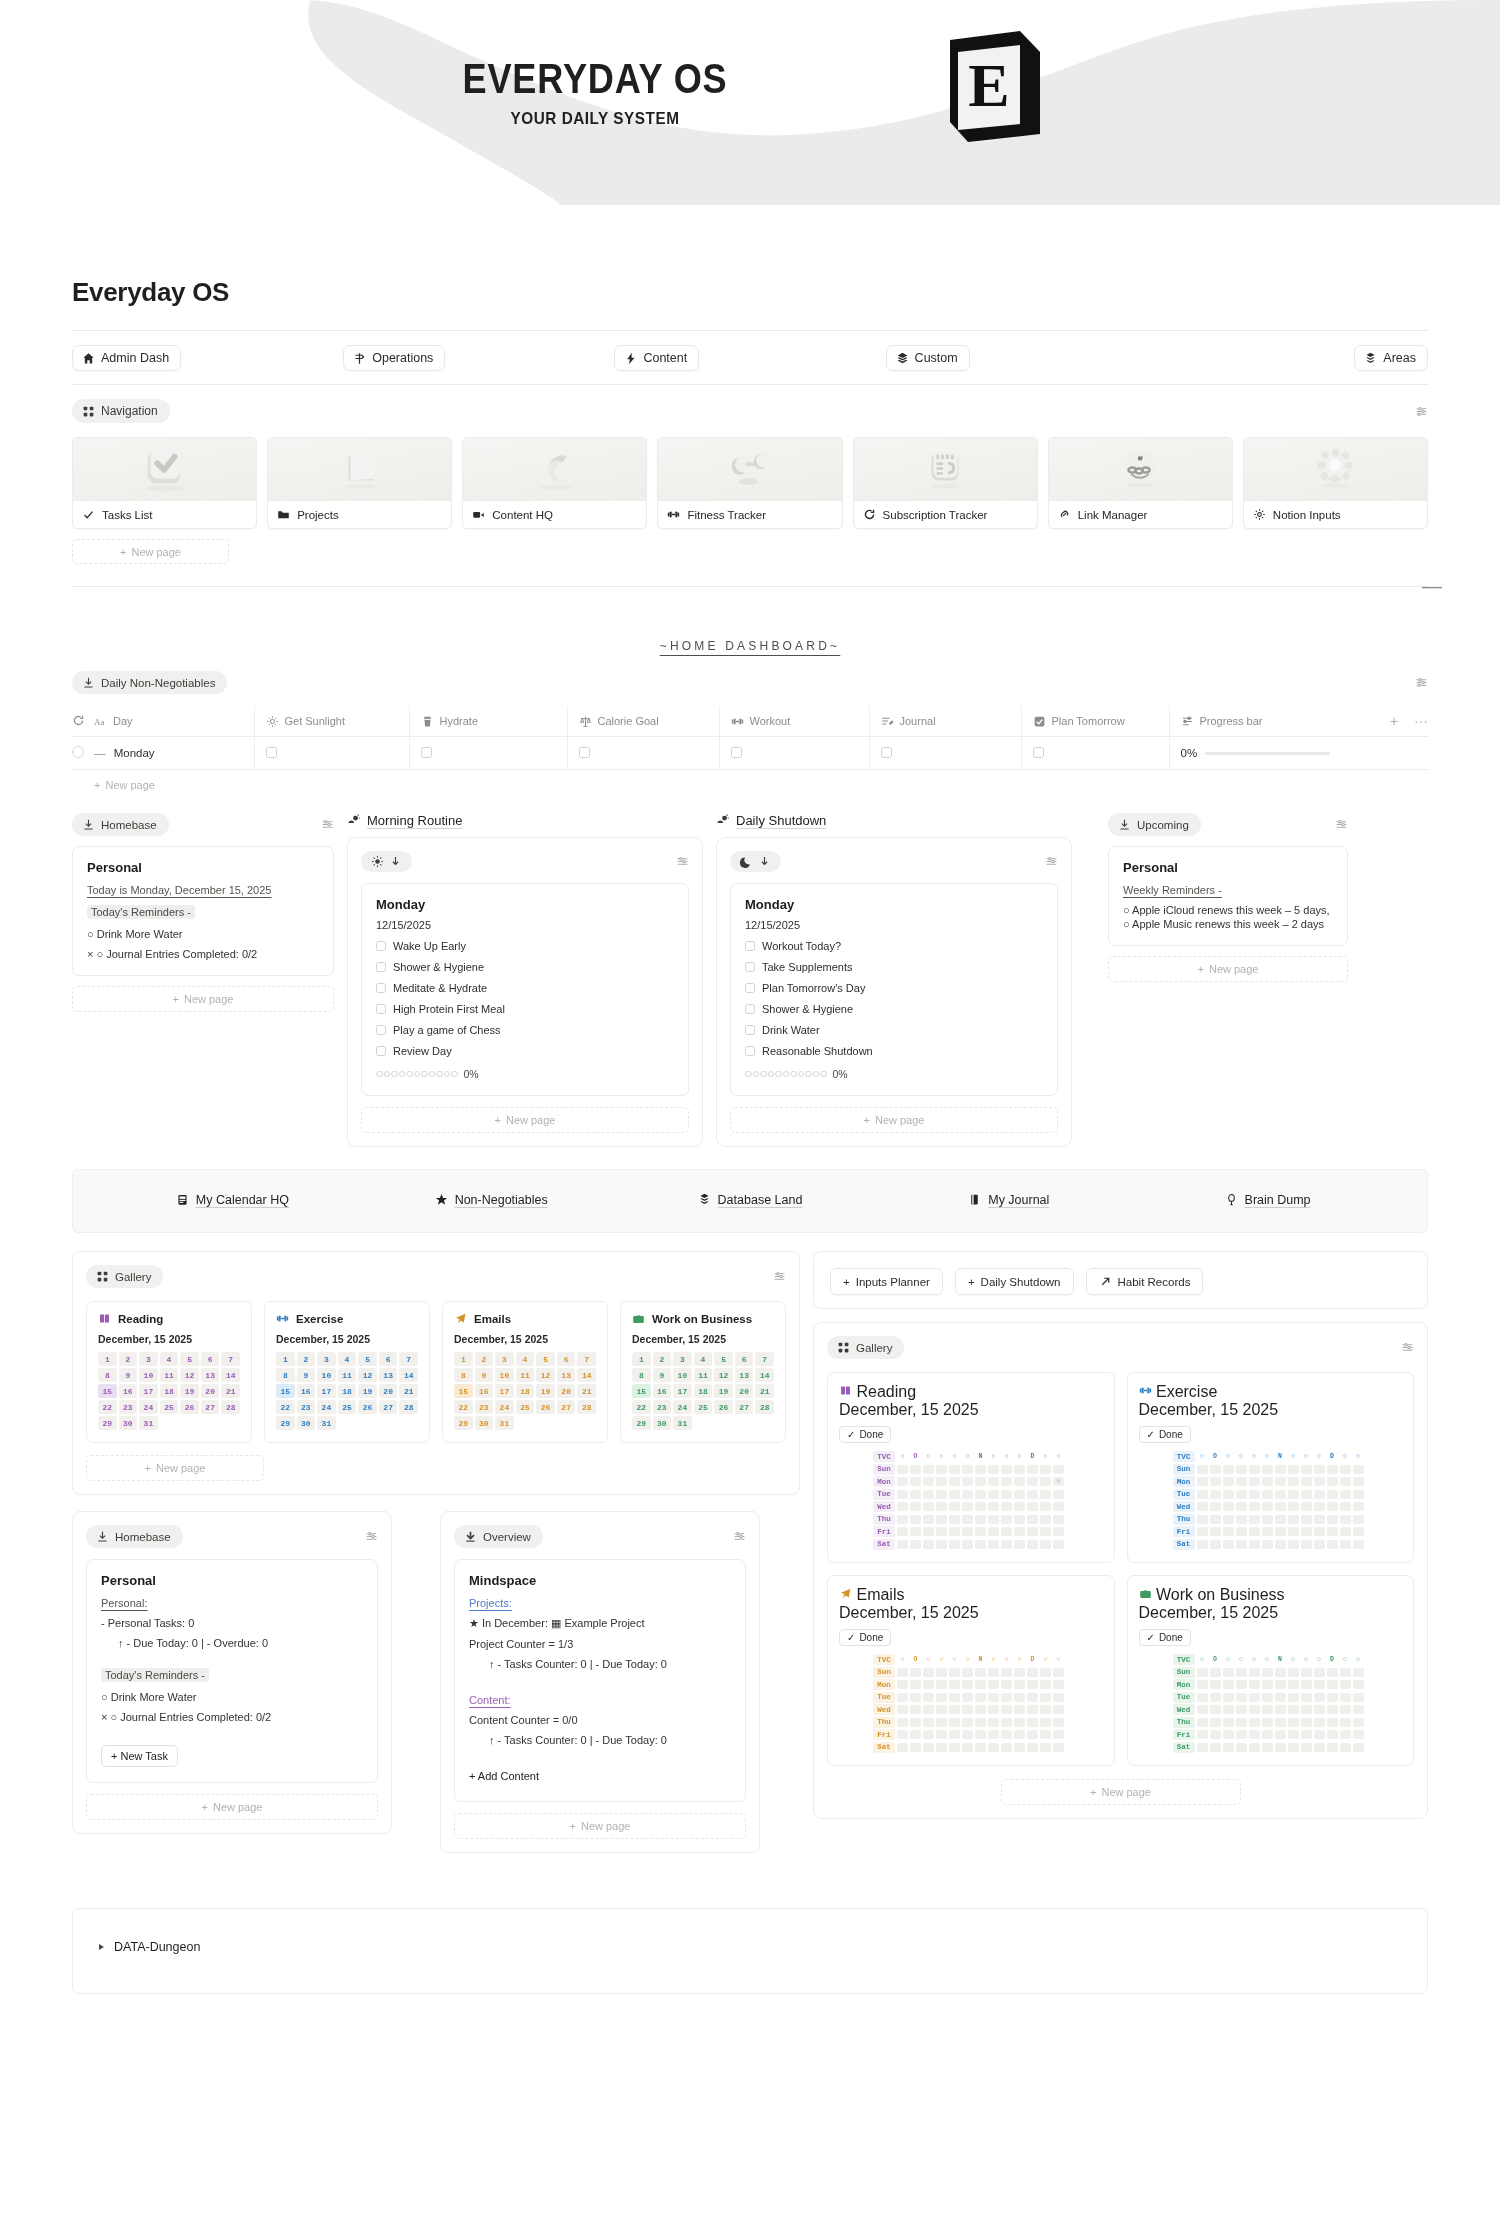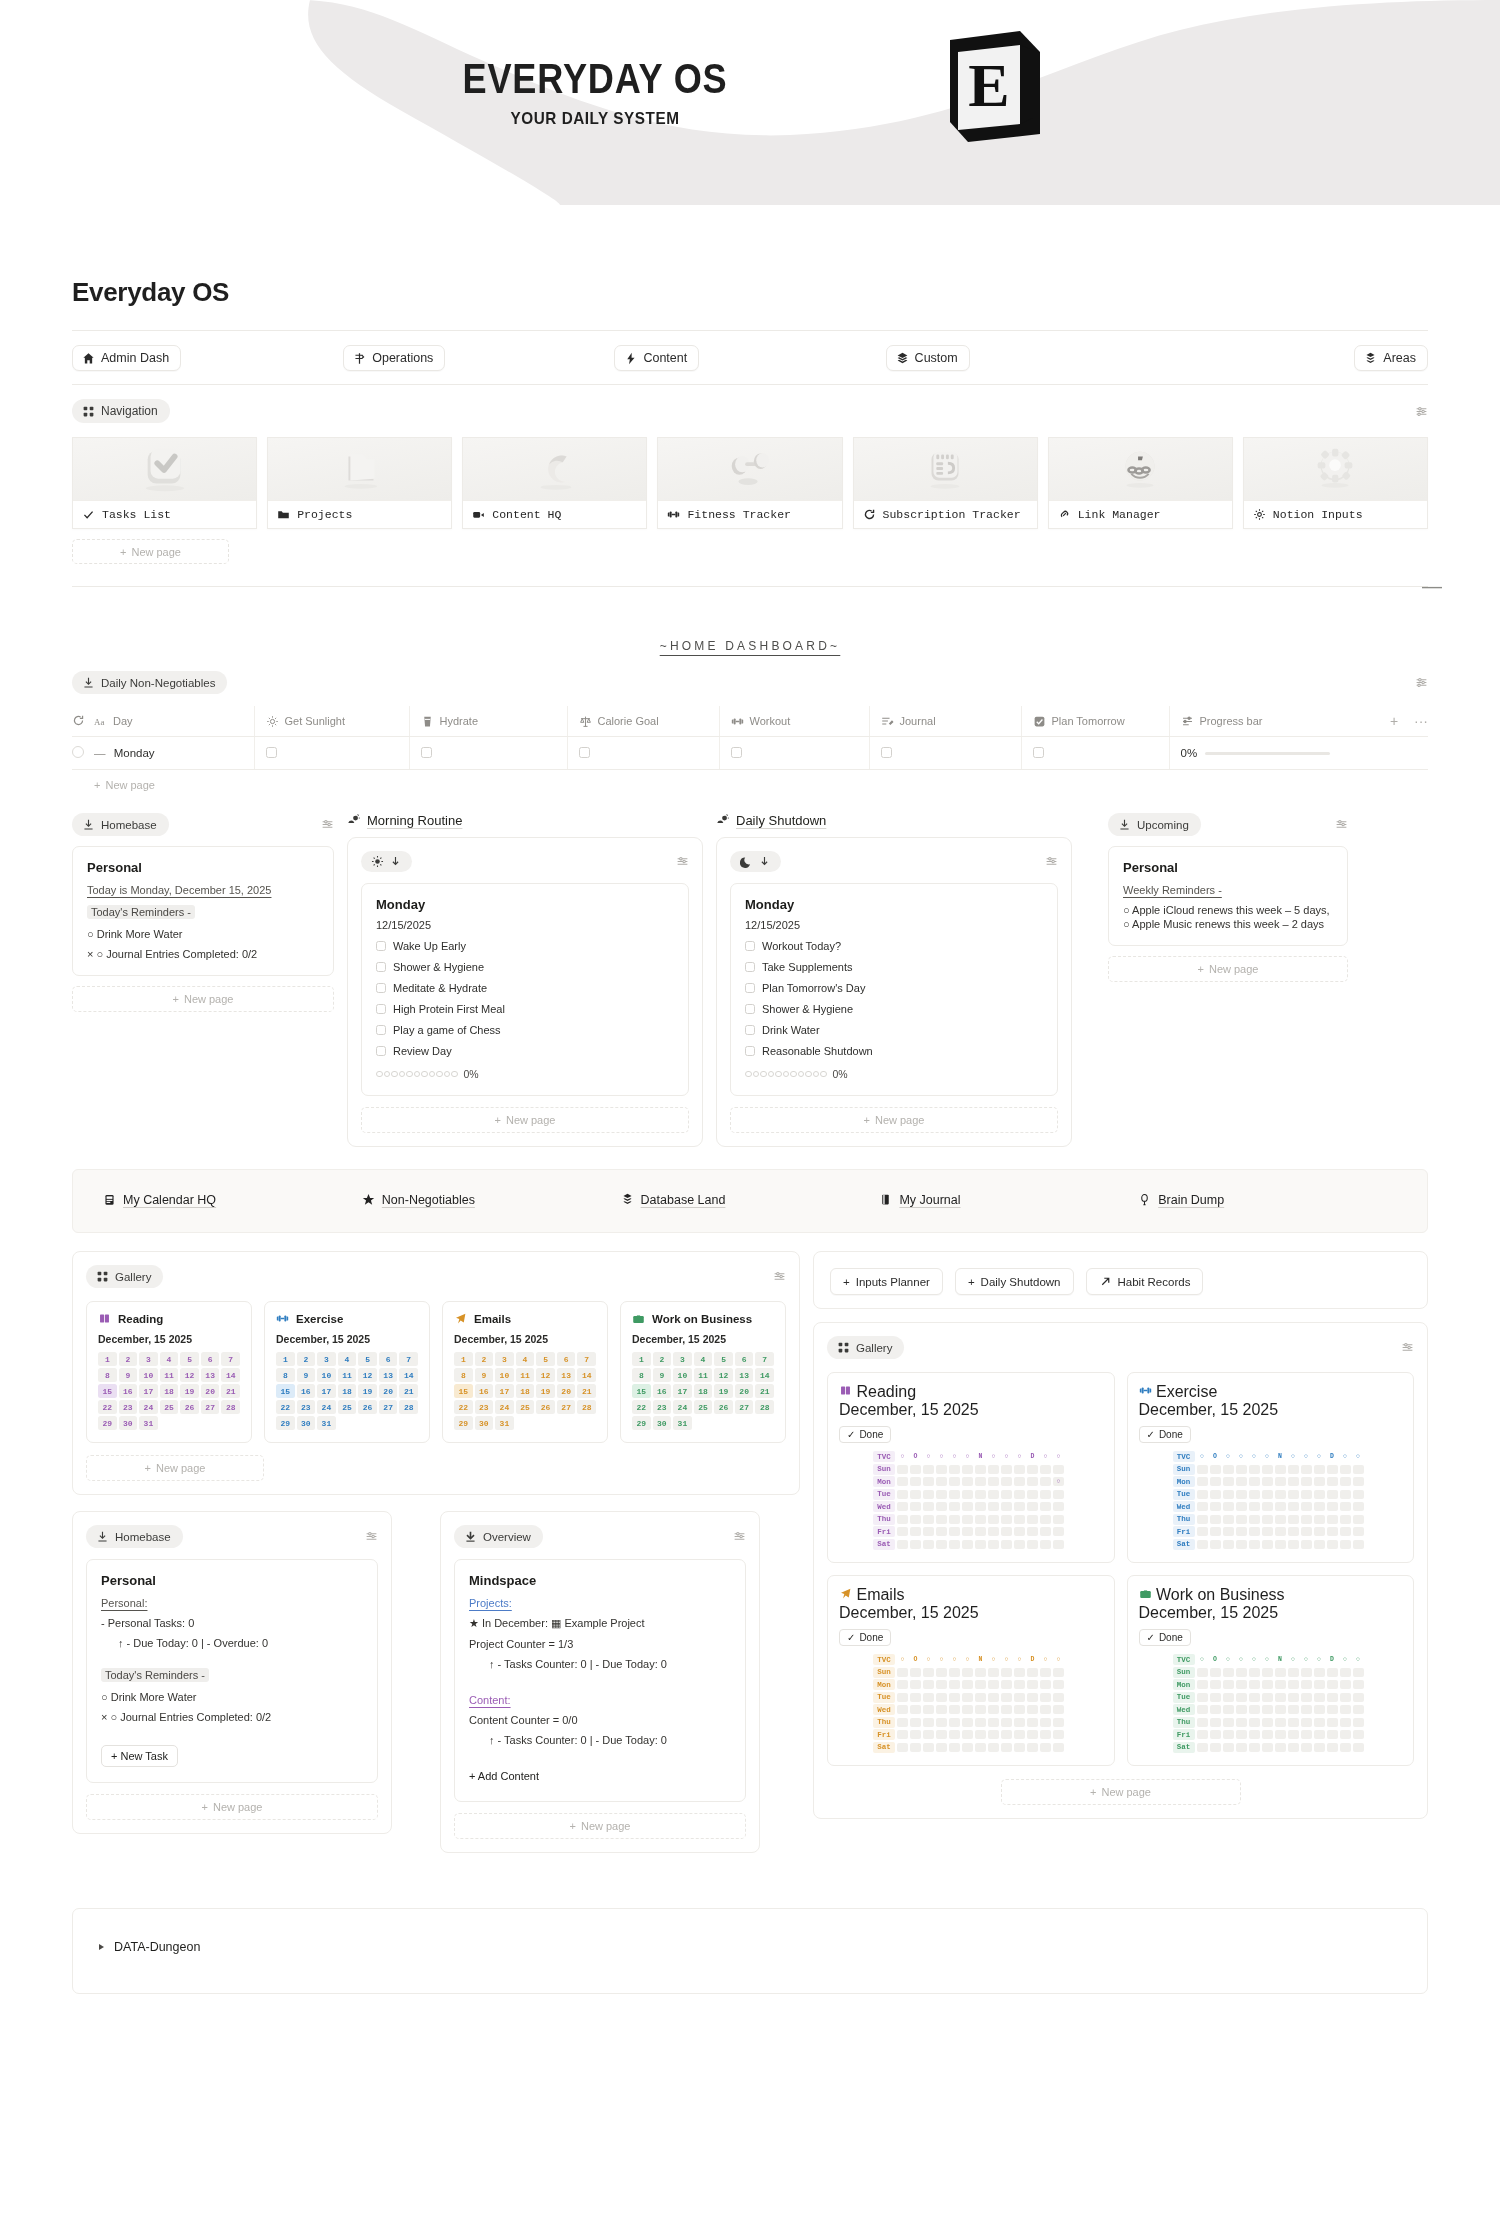--- a/index.html
+++ b/index.html
@@ -48,22 +48,22 @@
     background:#f1f0ee; border-radius:16px;
     padding:5px 12px 5px 10px; font-size:12px; color:#3b3b39; font-weight:500;
   }
   .pill.sm { font-size:11.5px; }
   .dbheader { display:flex; align-items:center; justify-content:space-between; }
   .slider-ico { color:#aeaca8; }
 
   
   .navcards { display:flex; gap:10px; margin-top:14px; }
   .navcard {
-    flex:1 1 0; border:1px solid #edebe7; border-radius:0; overflow:hidden;
-    background:#fff; box-shadow:0 1px 2px rgba(0,0,0,.025);font-family:Liberation Mono, monospace;
+    flex:1 1 0; border:1px solid #edebe7; border-radius:5px; overflow:hidden;
+    background:#fff; box-shadow:0 1px 2px rgba(0,0,0,.025);
   }
   .navcard .art {
     height:63px; background:linear-gradient(170deg,#f6f5f3 0%,#eeedea 100%);
     display:flex; align-items:center; justify-content:center; border-bottom:1px solid #f0eeea;
   }
   .navcard .art svg { width:58px; height:52px; }
   .navcard .cap {
     display:flex; align-items:center; gap:7px; padding:7px 9px; font-size:11.5px; color:#262626;
   }
   .newpage-btn {
@@ -116,21 +116,21 @@
   .mini-chip { display:inline-flex; align-items:center; gap:5px; background:#f1f0ee; border-radius:14px; padding:4px 10px; font-size:11px; }
   .chk-line { display:flex; align-items:center; gap:7px; font-size:11px; color:#2e2e2c; margin-top:9px;}
   .chk-line .cb { width:10px; height:10px; }
   .dots { display:flex; gap:1px; margin-top:11px; align-items:center;}
   .dot { width:6.5px; height:6.5px; border:1px solid #d8d6d2; border-radius:50%; }
   .pct { font-size:10.5px; color:#4c4a47; margin-left:5px;}
 
   
   .band { background:#faf9f7; border:1px solid #f0eeea; border-radius:6px; margin-top:22px; padding:22px 0; }
   .band-row { display:flex; padding:0 30px; }
-  .band-row > * { flex:1 1 0; }
+  .band-row > * { flex:1 1 0;text-align:center; }
   .band-item { display:inline-flex; align-items:center; gap:7px; font-size:12.5px; color:#222; }
   .band-item .lbl { text-decoration:underline; text-underline-offset:3px; text-decoration-color:#cfcdc9;}
 
   
   .gal-row { display:flex; gap:13px; margin-top:18px; align-items:flex-start;}
   .gal-left { flex:0 0 728px; }
   .gal-right { flex:1 1 0; }
   .gal-box { border:1px solid #eeece8; border-radius:8px; padding:13px; background:#fff;}
   .cal-cards { display:flex; gap:12px; margin-top:13px; }
   .cal-card { flex:1 1 0; border:1px solid #edebe7; border-radius:7px; padding:10px 11px 12px 11px; background:#fff;}

